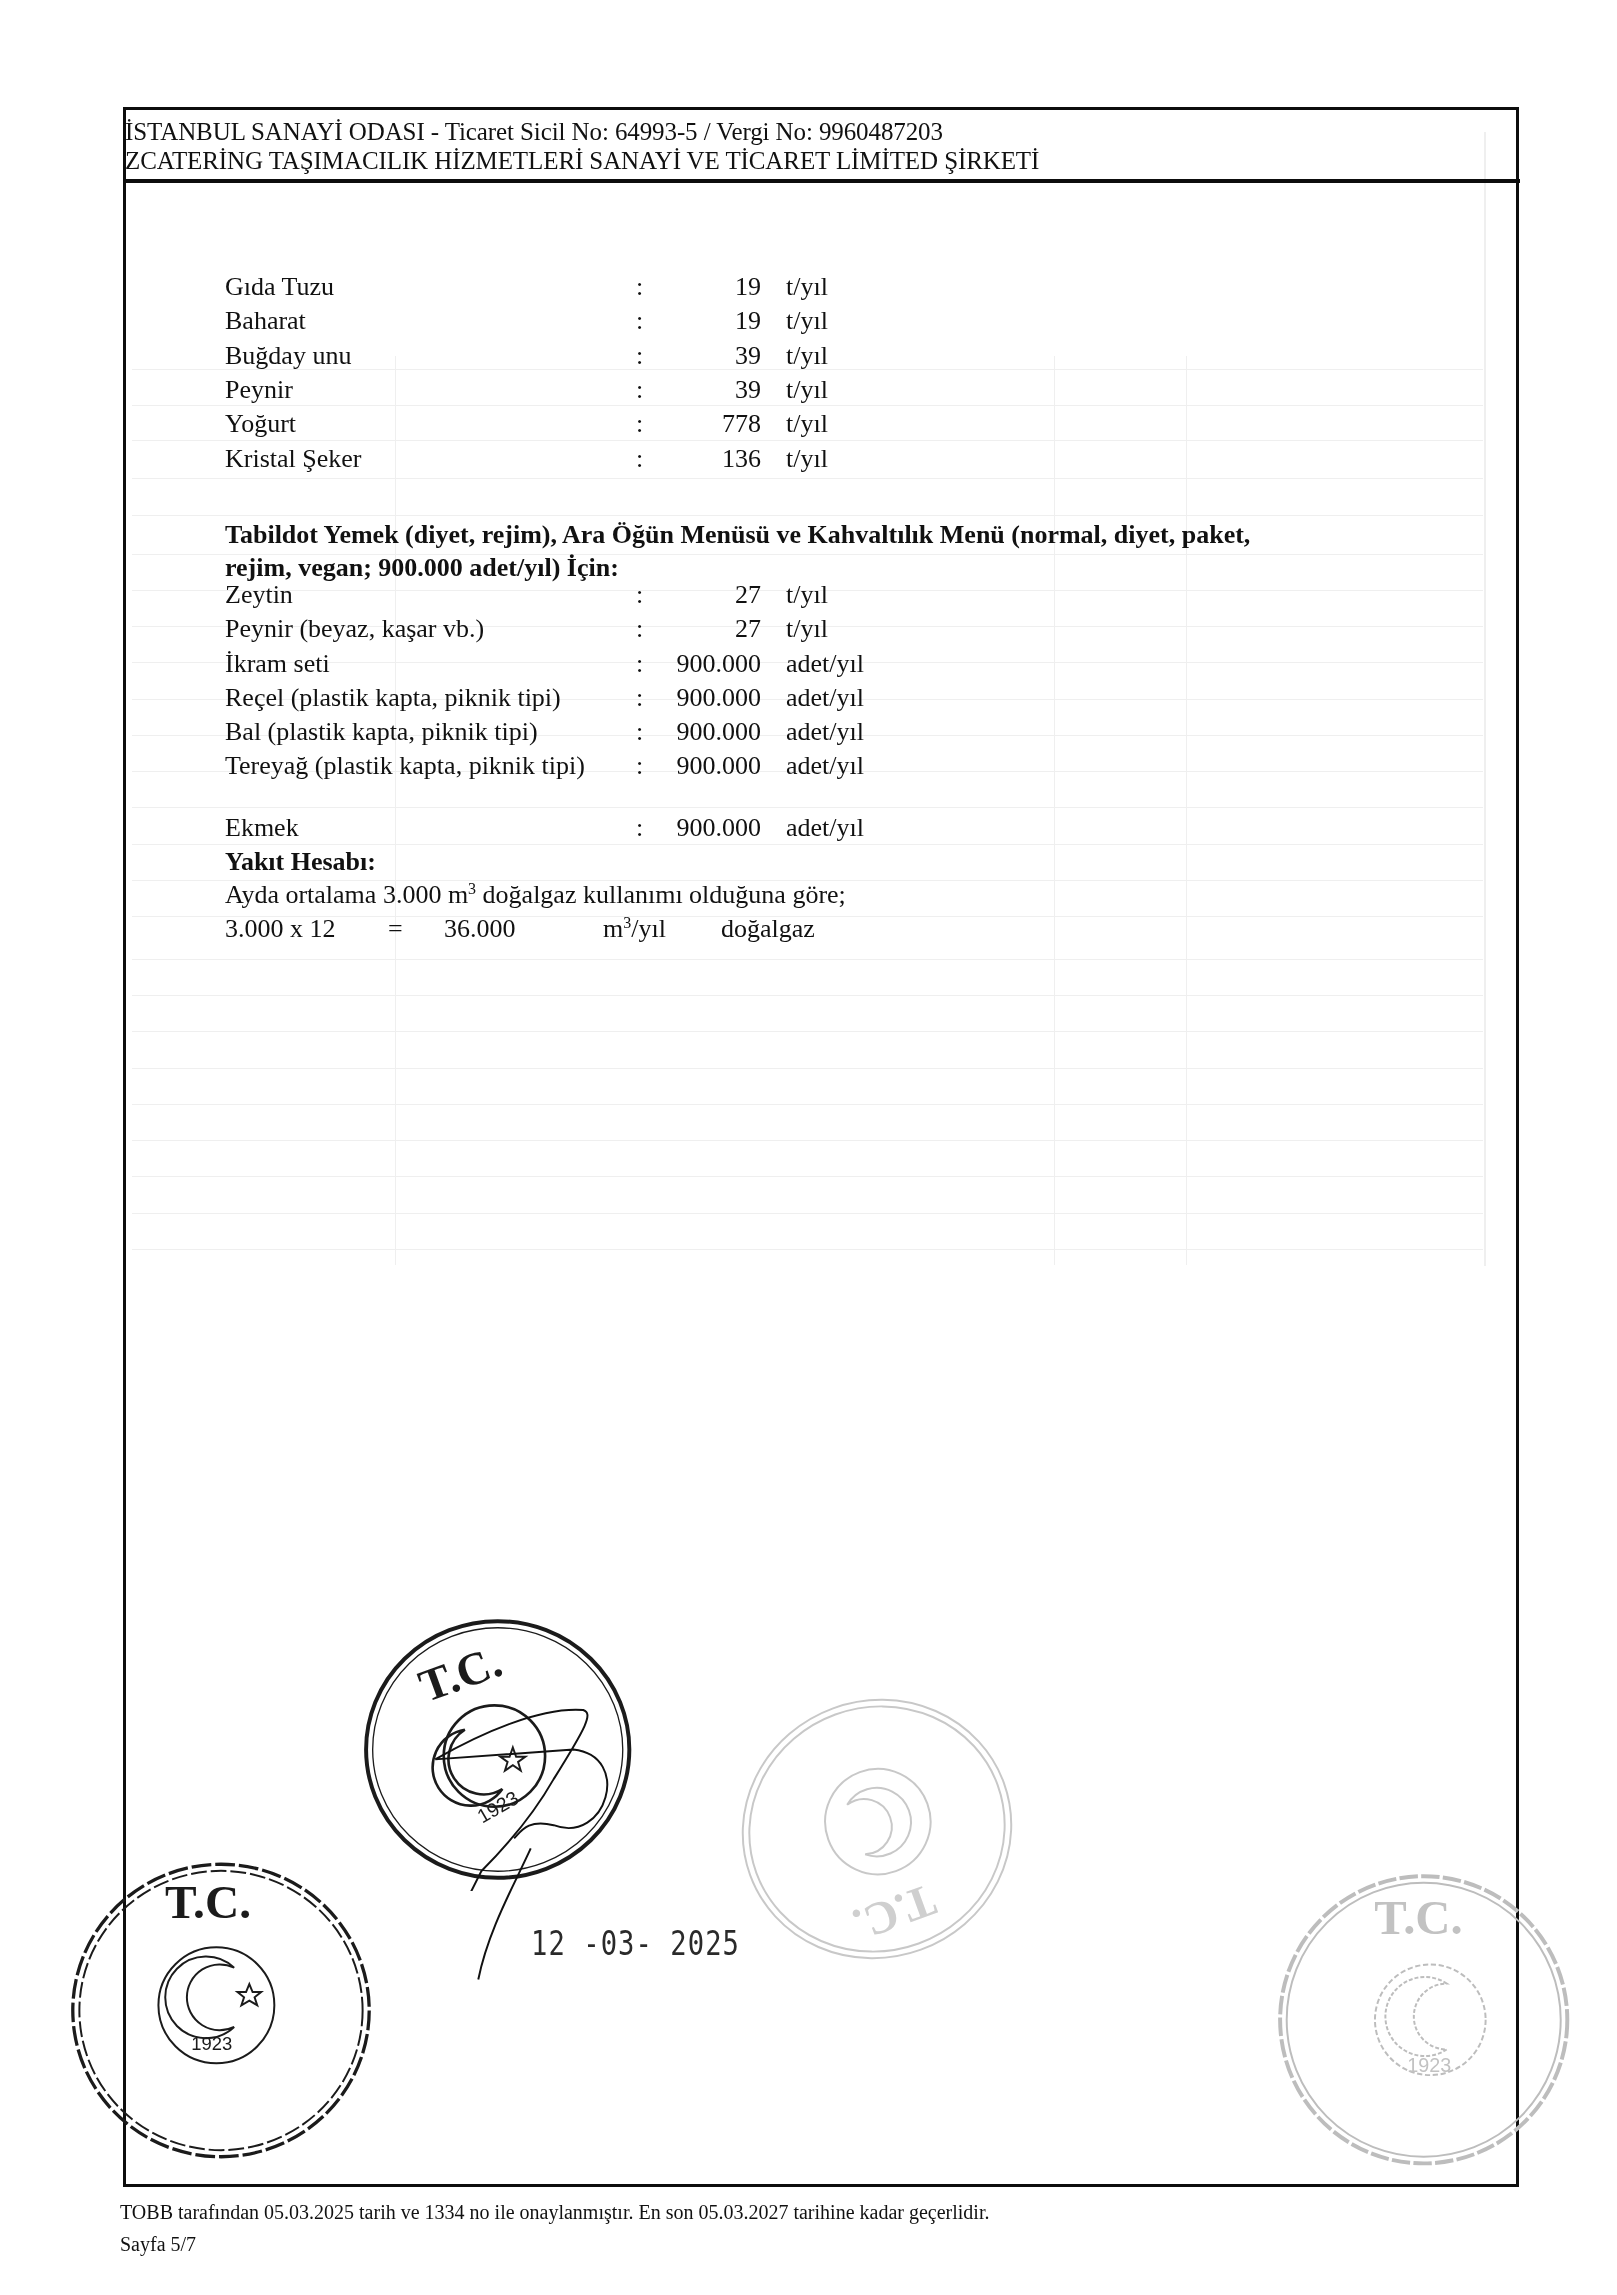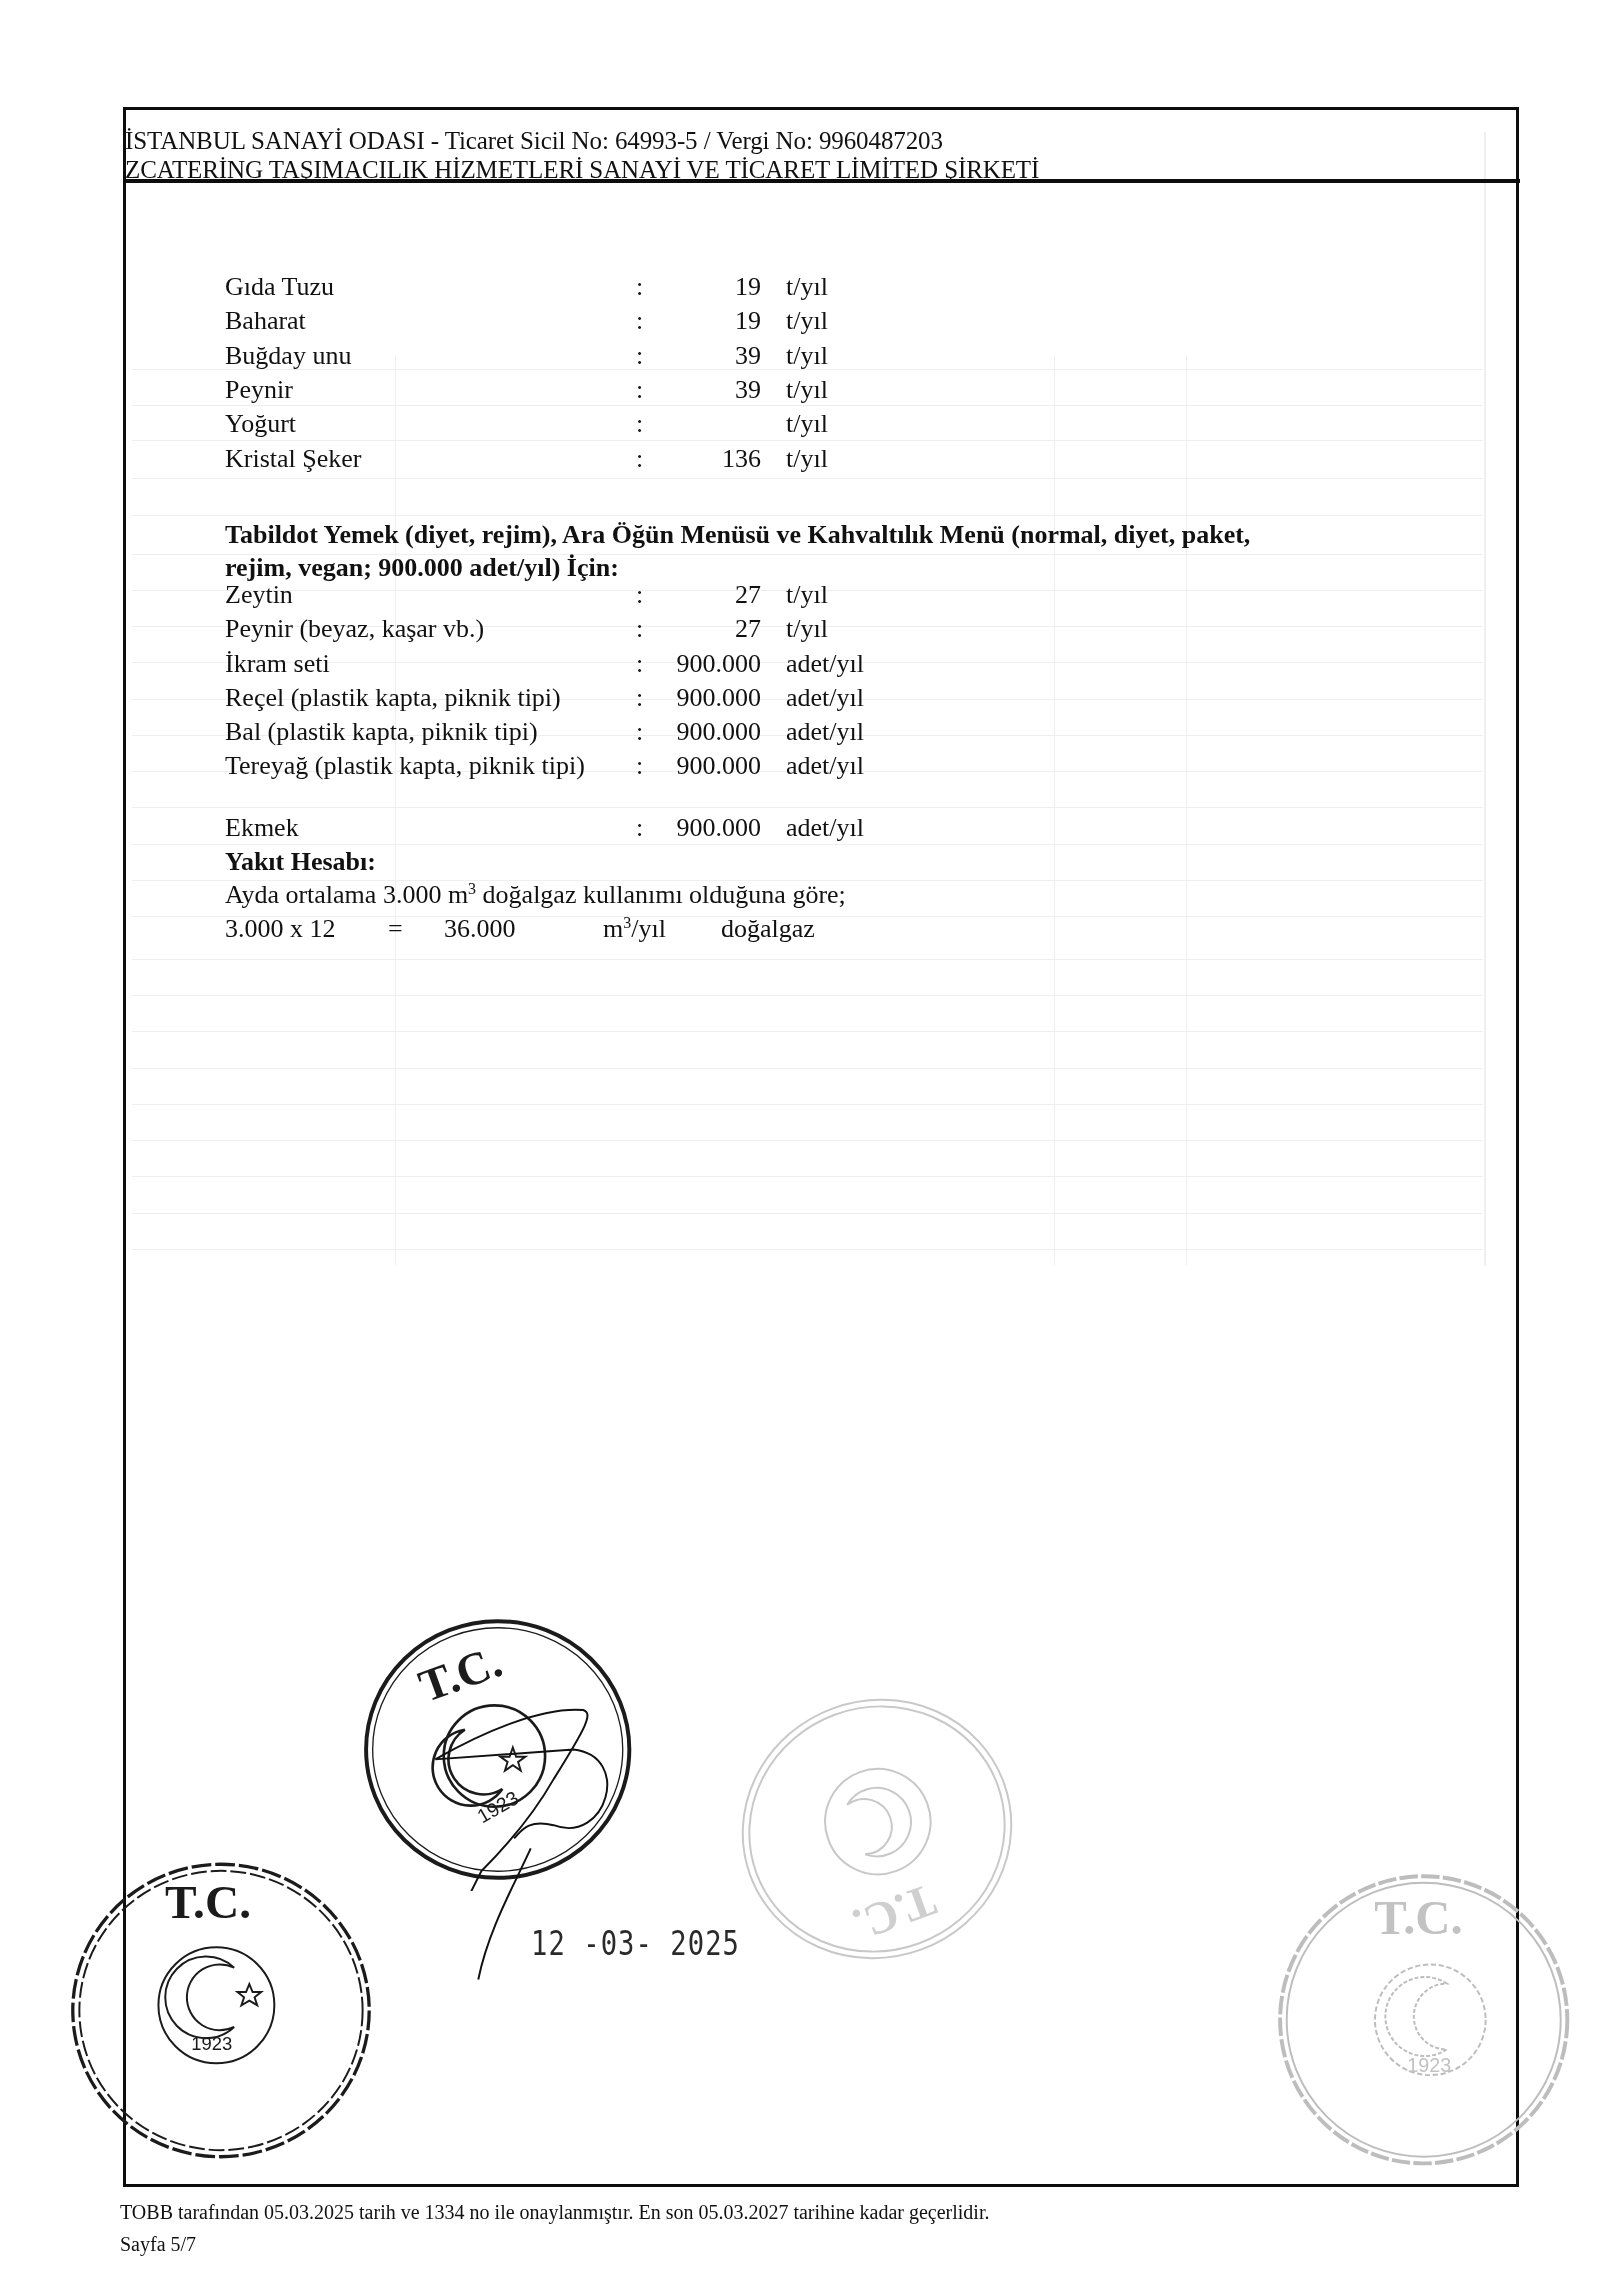--- a/index.html
+++ b/index.html
@@ -7,21 +7,21 @@
       width: 1617px; height: 2295px; position: relative; overflow: hidden;
       font-family: "Liberation Serif", "DejaVu Serif", serif; color: #111;
     }
     .abs { position: absolute; }
     .ghost-line { position: absolute; background: #efefef; }
     .frame {
       position: absolute; left: 123px; top: 107px; width: 1396px; height: 2080px;
       border: 3.3px solid #0d0d0d; box-sizing: border-box;
     }
     .header-rule { position: absolute; left: 123px; top: 179px; width: 1397px; height: 4px; background: #0d0d0d; }
-    .header-text { position: absolute; left: 125px; top: 126px; font-size: 25px; line-height: 29px; white-space: nowrap; letter-spacing: -0.1px; }
+    .header-text { position: absolute; left: 125px; top: 117px; font-size: 25px; line-height: 29px; white-space: nowrap; letter-spacing: -0.1px; }
     .row { position: absolute; left: 225px; height: 34px; font-size: 26px; line-height: 34px; white-space: nowrap; width: 791px; }
     .row .lbl { position: absolute; left: 0; }
     .row .colon { position: absolute; left: 411px; }
     .row .num { position: absolute; right: 0; left: 0; width: 536px; text-align: right; }
     .row .unit { position: absolute; left: 561px; }
     .section-title { position: absolute; left: 225px; font-size: 26px; line-height: 34px; font-weight: bold; white-space: nowrap; }
     .plain { position: absolute; left: 225px; font-size: 26px; line-height: 34px; white-space: nowrap; }
     .footer { position: absolute; left: 120px; font-size: 20px; line-height: 30px; white-space: nowrap; }
     sup { font-size: 16px; line-height: 0; vertical-align: 9.2px; }
     .stamp { position: absolute; }
@@ -91,20 +91,21 @@
   </div>
   <div class="row" style="top:373px;">
     <span class="lbl">Peynir</span>
     <span class="colon">:</span>
     <span class="num">39</span>
     <span class="unit">t/yıl</span>
   </div>
   <div class="row" style="top:407px;">
     <span class="lbl">Yoğurt</span>
     <span class="colon">:</span>
+    <span class="num">778</span>
     <span class="unit">t/yıl</span>
   </div>
   <div class="row" style="top:442px;font-family:Liberation Serif, serif;">
     <span class="lbl">Kristal Şeker</span>
     <span class="colon">:</span>
     <span class="num">136</span>
     <span class="unit">t/yıl</span>
   </div>
 </div>
 

